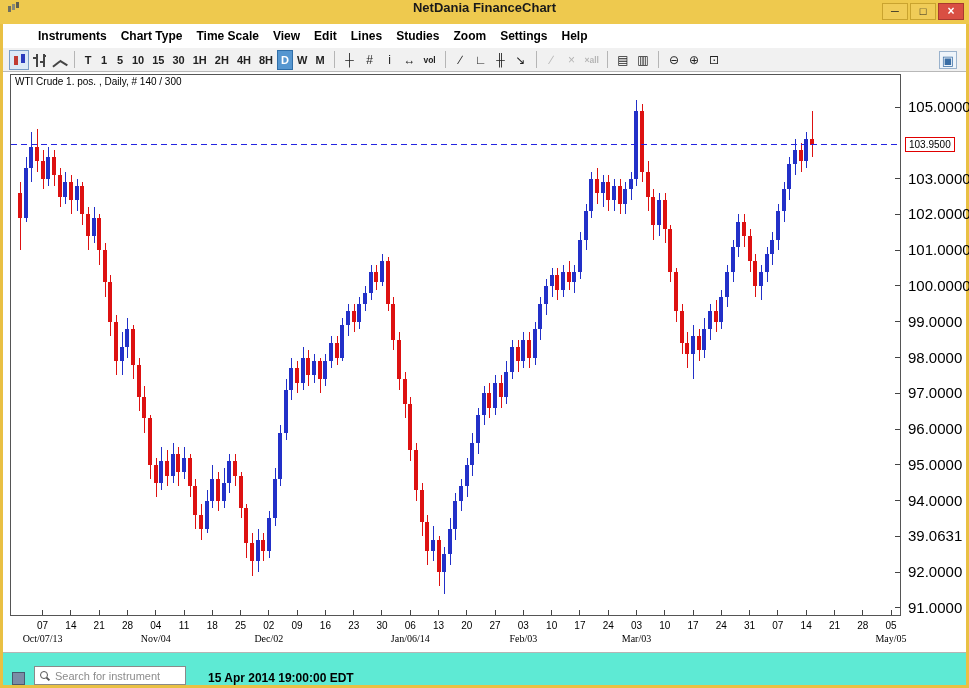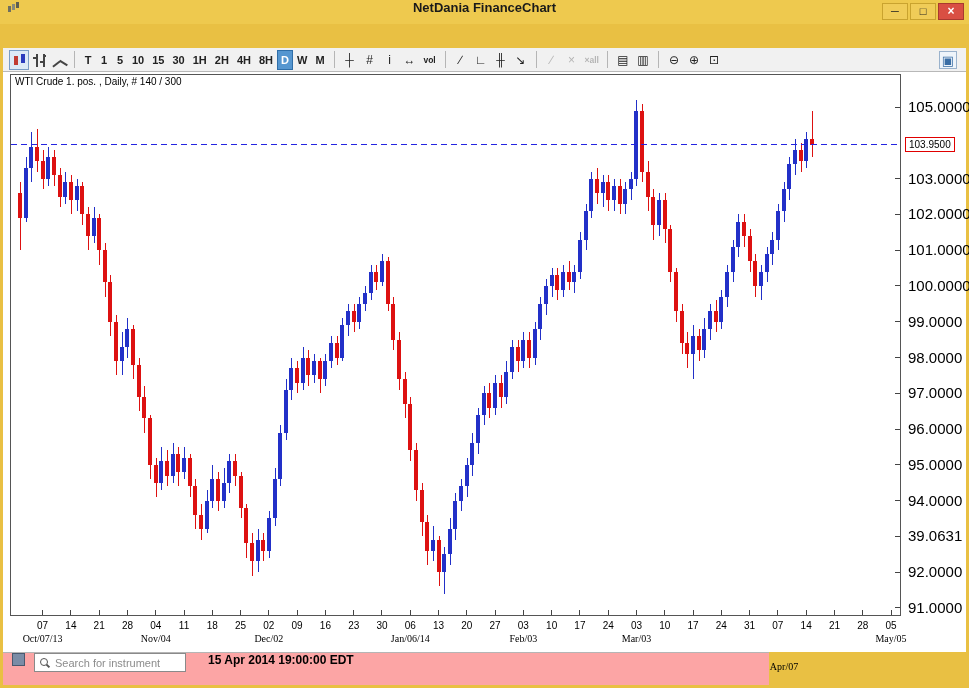--- a/index.html
+++ b/index.html
@@ -39,21 +39,21 @@
   .plot svg{display:block;}
   .chart-label{position:absolute;left:4px;top:1px;font-size:10px;color:#000;white-space:nowrap;}
   .yaxis{position:absolute;left:901px;top:2px;width:62px;height:546px;}
   .ylabel{position:absolute;left:4px;font-size:15px;line-height:10px;color:#000;white-space:nowrap;}
   .price-box{position:absolute;left:1px;border:1px solid #e00000;background:#fff;font-size:10px;line-height:11px;padding:1px 3px;color:#000;white-space:nowrap;}
   .xaxis{position:absolute;left:8px;top:547px;width:900px;height:13px;}
   .xlabel{position:absolute;width:28px;text-align:center;font-size:10px;color:#000;top:1px;}
   .xmonths{position:absolute;left:8px;top:560px;width:900px;height:14px;}
   .xmonth{position:absolute;width:64px;text-align:center;font-size:10px;color:#000;top:1px;white-space:nowrap;font-family:Liberation Serif, serif;}
   
-  .statusbar{position:absolute;left:3px;top:652px;width:766px;height:33px;background:#fca5a5;border-top:1px solid #b5b5b5;display:flex;align-items:flex-start;}
+  .statusbar{position:absolute;left:3px;top:652px;width:963px;height:33px;background:#5eead4;border-top:1px solid #b5b5b5;display:flex;align-items:flex-end;}
   .status-swatch{width:13px;height:13px;margin-left:9px;background:#7b8ca6;border:1px solid #49596f;}
   .searchbox{display:flex;align-items:center;margin-left:9px;width:152px;height:19px;border:1px solid #8a8a8a;background:#fff;}
   .mag-icon{position:relative;width:12px;height:13px;margin:0 2px 0 4px;flex:none;}
   .mag-icon::before{content:"";position:absolute;left:1px;top:2px;width:6px;height:6px;border:1px solid #555;border-radius:50%;}
   .mag-icon::after{content:"";position:absolute;left:7px;top:9px;width:4px;height:2px;background:#555;transform:rotate(45deg);}
   .search-input{border:none;outline:none;flex:1;min-width:0;font-size:11px;font-family:"Liberation Sans","DejaVu Sans",sans-serif;color:#333;}
   .search-input::placeholder{color:#8c8c8c;}
   .timestamp{margin-left:22px;font-size:12px;font-weight:700;color:#000;}
 </style>
 </head>
@@ -64,20 +64,32 @@
   <div class="titlebar">
     <span class="app-icon"></span>
     <span class="title">NetDania FinanceChart</span>
     <span class="winbtns" id="winbtns">
         <span class="wbtn">─</span>
         <span class="wbtn">□</span>
         <span class="wbtn close">×</span>
       </span>
   </div>
 
+  <div class="menubar" id="menubar">
+      <span class="menu-item">Instruments</span>
+      <span class="menu-item">Chart Type</span>
+      <span class="menu-item">Time Scale</span>
+      <span class="menu-item">View</span>
+      <span class="menu-item">Edit</span>
+      <span class="menu-item">Lines</span>
+      <span class="menu-item">Studies</span>
+      <span class="menu-item">Zoom</span>
+      <span class="menu-item">Settings</span>
+      <span class="menu-item">Help</span>
+    </div>
 
   <div class="toolbar" id="toolbar">
     <span class="tb-right">▣</span>
   <span class="tbtn css-candle pressed"></span>
       <span class="tbtn css-bars"></span>
       <span class="tbtn css-line"></span>
       <span class="tsep"></span>
       <span class="tbtn tf-btn">T</span>
       <span class="tbtn tf-btn">1</span>
       <span class="tbtn tf-btn">5</span>

